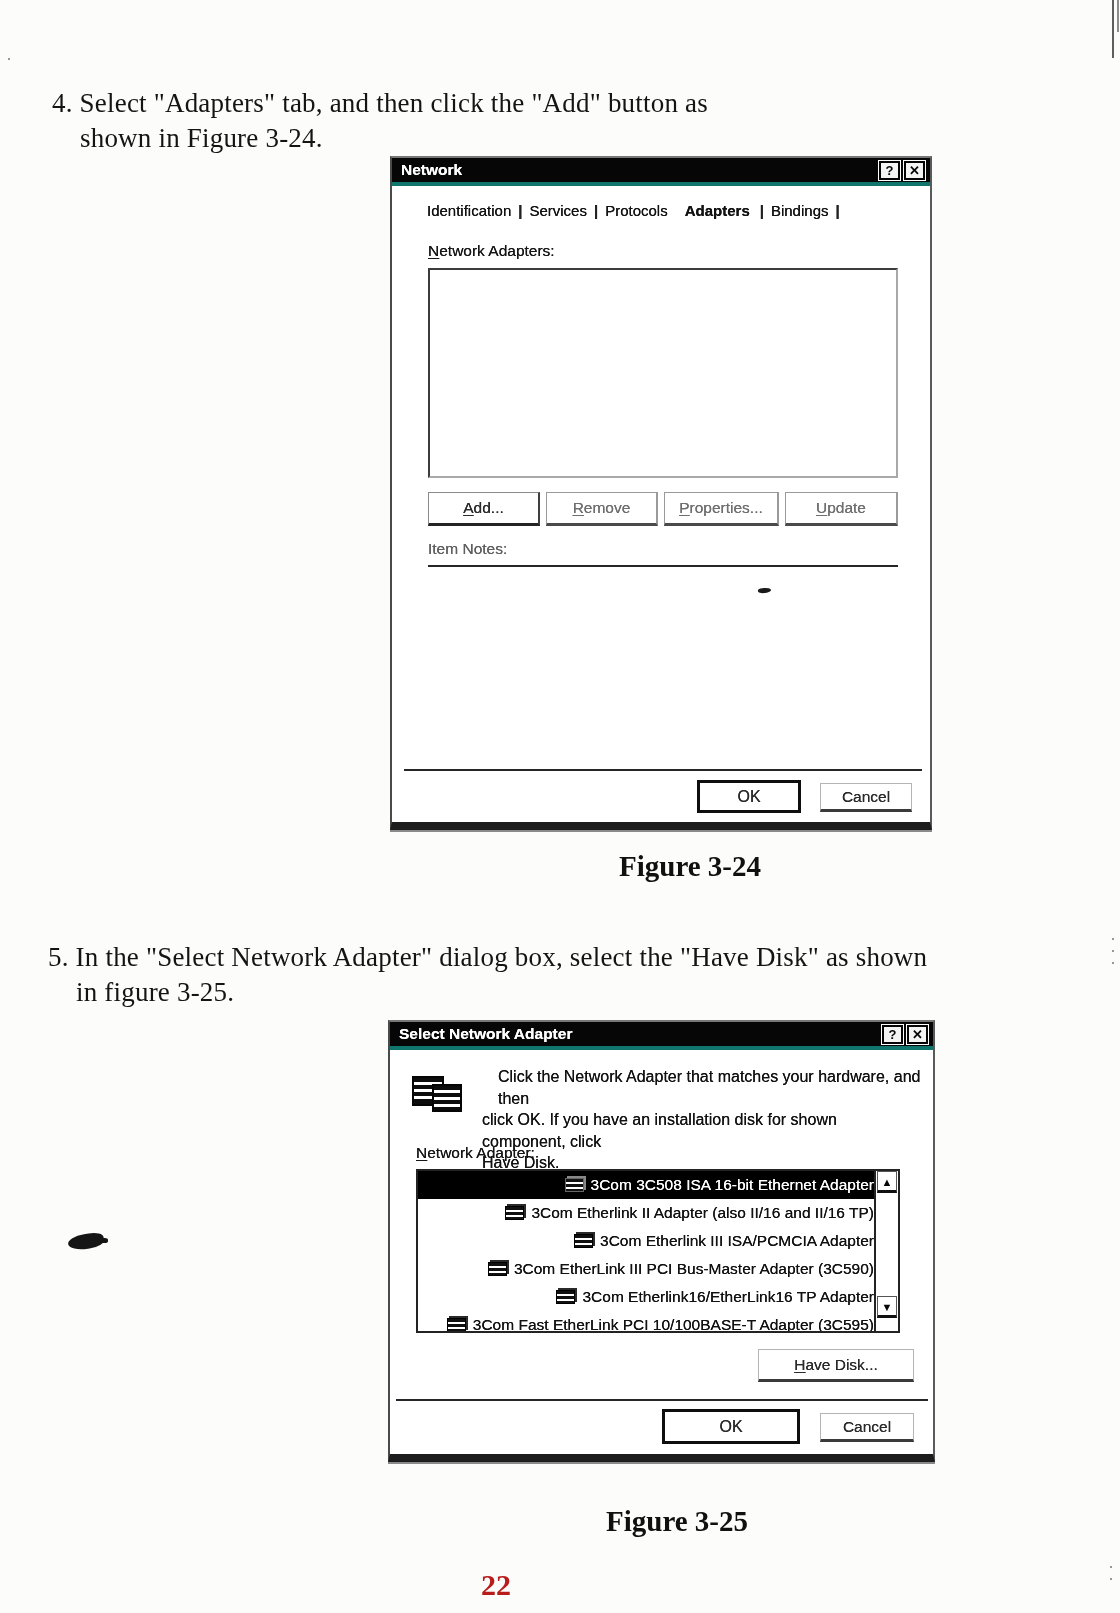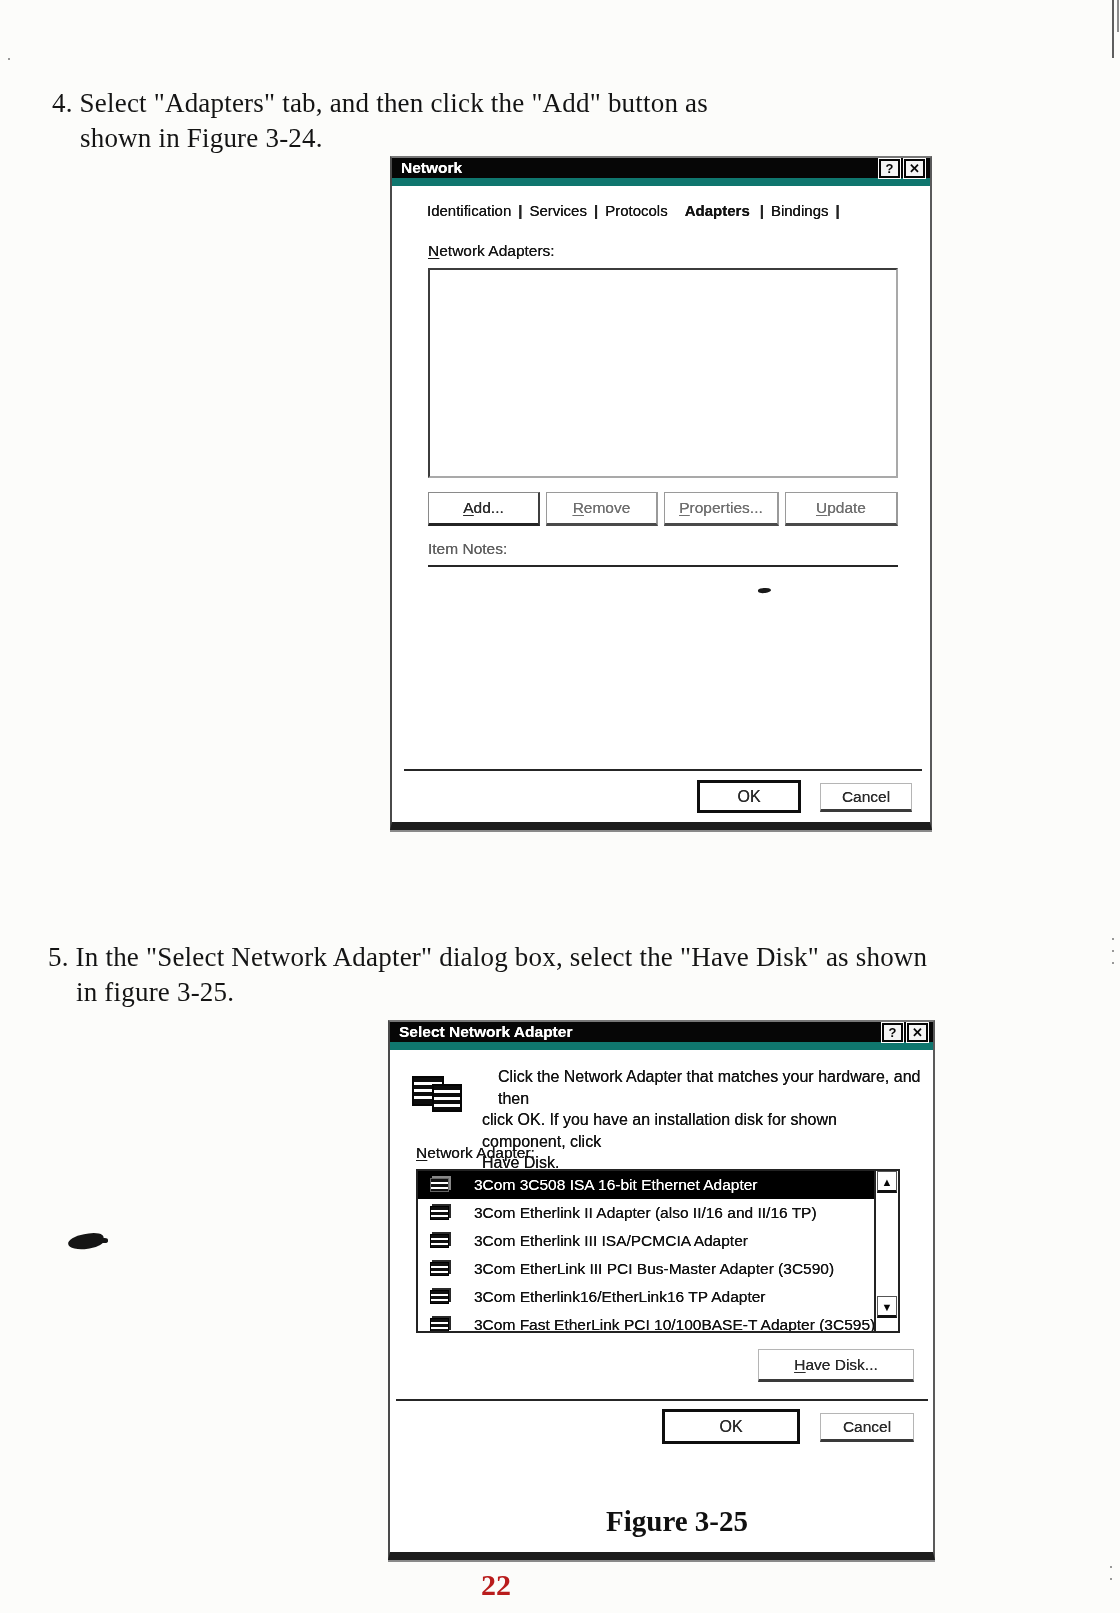--- a/index.html
+++ b/index.html
@@ -29,21 +29,21 @@
     border-left:2px solid #4a4a4a; border-right:2px solid #5a5a5a;
     border-top:2px solid #777;
     border-bottom:8px solid #1d1d1d;
     box-shadow:0 2px 0 #8a8a8a;
     font-size:15px; text-shadow:0 0 .5px currentColor;
   }
   .titlebar {
     position:absolute; left:0; top:0; right:0; height:28px;
     background:#060606; color:#fff; display:flex; align-items:center;
     padding:0 5px 0 9px; font-weight:bold; font-size:15.5px;
-    border-bottom:8px solid #0f766e;
+    border-bottom:4px solid #0f766e;
   }
   .titlebar .spacer { flex:1; }
   .tb-btn {
     width:21px; height:19px; background:#f4f4f4; color:#050505;
     border:2px solid #050505; outline:1px solid #fff;
     font-weight:bold; font-size:13px; line-height:15px; text-align:center;
     margin-left:4px; text-shadow:none;
   }
   .tabs { position:absolute; display:flex; align-items:center; font-size:15px; color:#121212; }
   .tab { padding:2px 7px; white-space:nowrap; }
@@ -65,22 +65,22 @@
   .btn.default { border:3px solid #0e0e0e; font-size:16px; }
   .btn.flat { border:1px solid #b5b5b5; border-bottom:3px solid #3a3a3a; }
   .hline { position:absolute; background:#262626; height:2px; }
   u { text-decoration:underline; text-underline-offset:2px; }
   
   .listbox {
     position:absolute; background:#fff; border:2px solid #232323; overflow:hidden;
   }
   .listrows { position:absolute; left:0; top:0; right:24px; bottom:0; overflow:hidden; }
   .listrow {
-    height:28px; display:flex; align-items:center; gap:25px;
-    padding-left:12px; font-size:15.5px; color:#111; white-space:nowrap;
+    height:28px; display:flex; align-items:center; gap:7px;
+    padding-left:12px; font-size:15.5px; color:#111; white-space:nowrap;justify-content:flex-end;
   }
   .listrow.selected { background:#000; color:#fff; }
   .adapter-icon {
     width:19px; height:14px; flex:0 0 auto;
     background:linear-gradient(#101010 0 3px, #fff 3px 5px, #101010 5px 8px, #fff 8px 10px, #101010 10px 14px);
     border:1px solid #000; box-shadow:2px -2px 0 #2a2a2a;
   }
   .listrow.selected .adapter-icon { border-color:#666; box-shadow:2px -2px 0 #888; }
   .scrollbar {
     position:absolute; top:0; right:0; bottom:0; width:24px;
@@ -153,27 +153,28 @@
     <div class="fieldlabel dim" style="left:36px; top:382px;text-align:center;">Item Notes:</div>
     <div class="hline" style="left:36px; top:407px; width:470px;"></div>
     <div class="notes-tilde" style="left:366px; top:430px;"></div>
 
     <div class="hline" style="left:12px; top:611px; width:518px;"></div>
 
     <div class="btn default" style="left:305px; top:622px; width:104px; height:33px;">OK</div>
     <div class="btn flat" style="left:428px; top:625px; width:92px; height:29px;">Cancel</div>
   </div>
 
+  <div class="figcaption" style="left:560px; top:850px;">Figure 3-24</div>
 
   <div class="steptext" style="left:48px; top:940px;">
     <span>5. In the "Select Network Adapter" dialog box, select the "Have Disk" as shown</span>
     <span class="indent">in figure 3-25.</span>
   </div>
 
-  <div class="dialog" style="left:388px; top:1020px; width:547px; height:540px;">
+  <div class="dialog" style="left:388px; top:1020px; width:547px; height:442px;">
     <div class="titlebar">
       <span>Select Network Adapter</span>
       <span class="spacer"></span>
       <span class="tb-btn">?</span>
       <span class="tb-btn">✕</span>
     </div>
 
     <div class="bigicon" style="left:22px; top:52px;">
       <div class="card card1"></div>
       <div class="card card2"></div>

